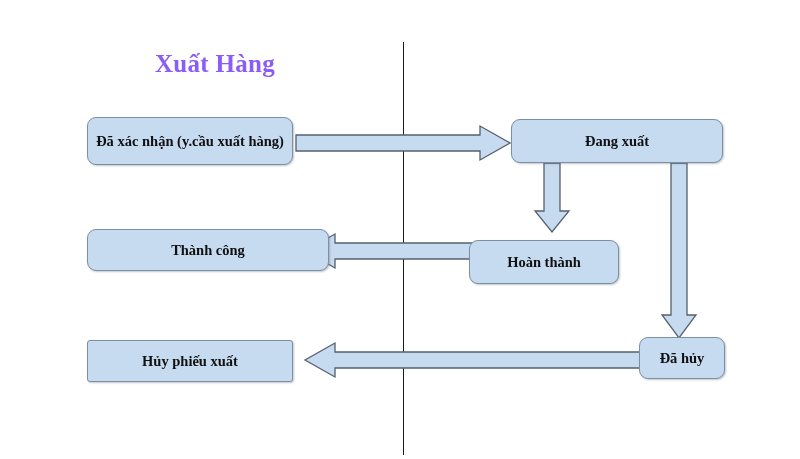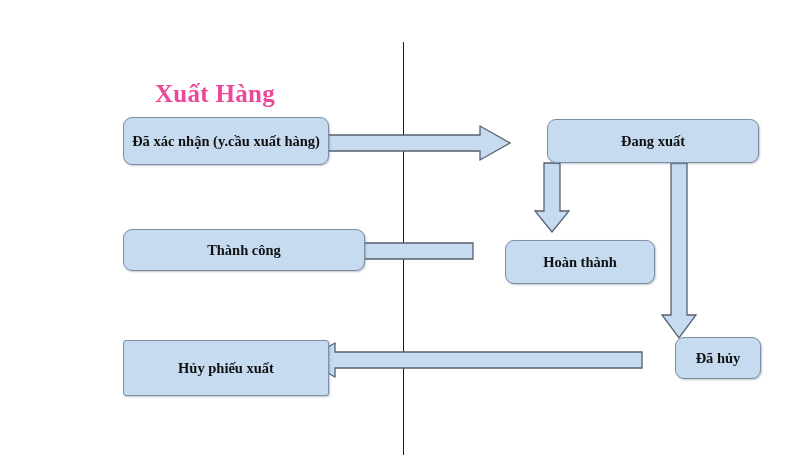--- a/index.html
+++ b/index.html
@@ -17,25 +17,24 @@
     background: #ffffff;
     overflow: hidden;
   }
 
   
   .col-title {
     position: absolute;
     font-family: "Liberation Serif", "DejaVu Serif", serif;
     font-weight: bold;
     font-size: 25px;
-    color: #ec4899;
+    color: #8b5cf6;
     letter-spacing: 0.3px;
     white-space: nowrap;
     text-align: center;
-    margin-top: 30px;
   }
   #title-left  { left: 80px;  top: 50px; width: 270px; }
   #title-right { left: 470px; top: 50px; width: 270px; }
 
   
   #divider {
     position: absolute;
     left: 403px;
     top: 42px;
     width: 0;
@@ -54,29 +53,28 @@
     align-items: center;
     justify-content: center;
     text-align: center;
     font-family: "Liberation Serif", "DejaVu Serif", serif;
     font-weight: bold;
     font-size: 14.5px;
     line-height: 1.25;
     color: #101010;
     padding: 2px 8px;
     box-shadow: 1px 1px 2px rgba(90,100,115,0.38);
-    margin-left: 36px;
   }
   .node.sharp { border-radius: 3px; }
 
   #node-confirmed { left: 87px;  top: 117px; width: 206px; height: 48px; }
   #node-reviewing { left: 511px; top: 119px; width: 212px; height: 44px; }
   #node-success   { left: 87px;  top: 229px; width: 242px; height: 42px; }
   #node-completed { left: 469px; top: 240px; width: 150px; height: 44px; }
-  #node-cancelslip{ left: 87px;  top: 340px; width: 206px; height: 56px; }
+  #node-cancelslip{ left: 87px;  top: 340px; width: 206px; height: 42px; }
   #node-cancelled { left: 639px; top: 337px; width: 86px; height: 42px; }
 
   
   .arrow-svg {
     position: absolute;
     overflow: visible;
   }
   .arrow-shape {
     fill: #c6daf0;
     stroke: #55606e;

